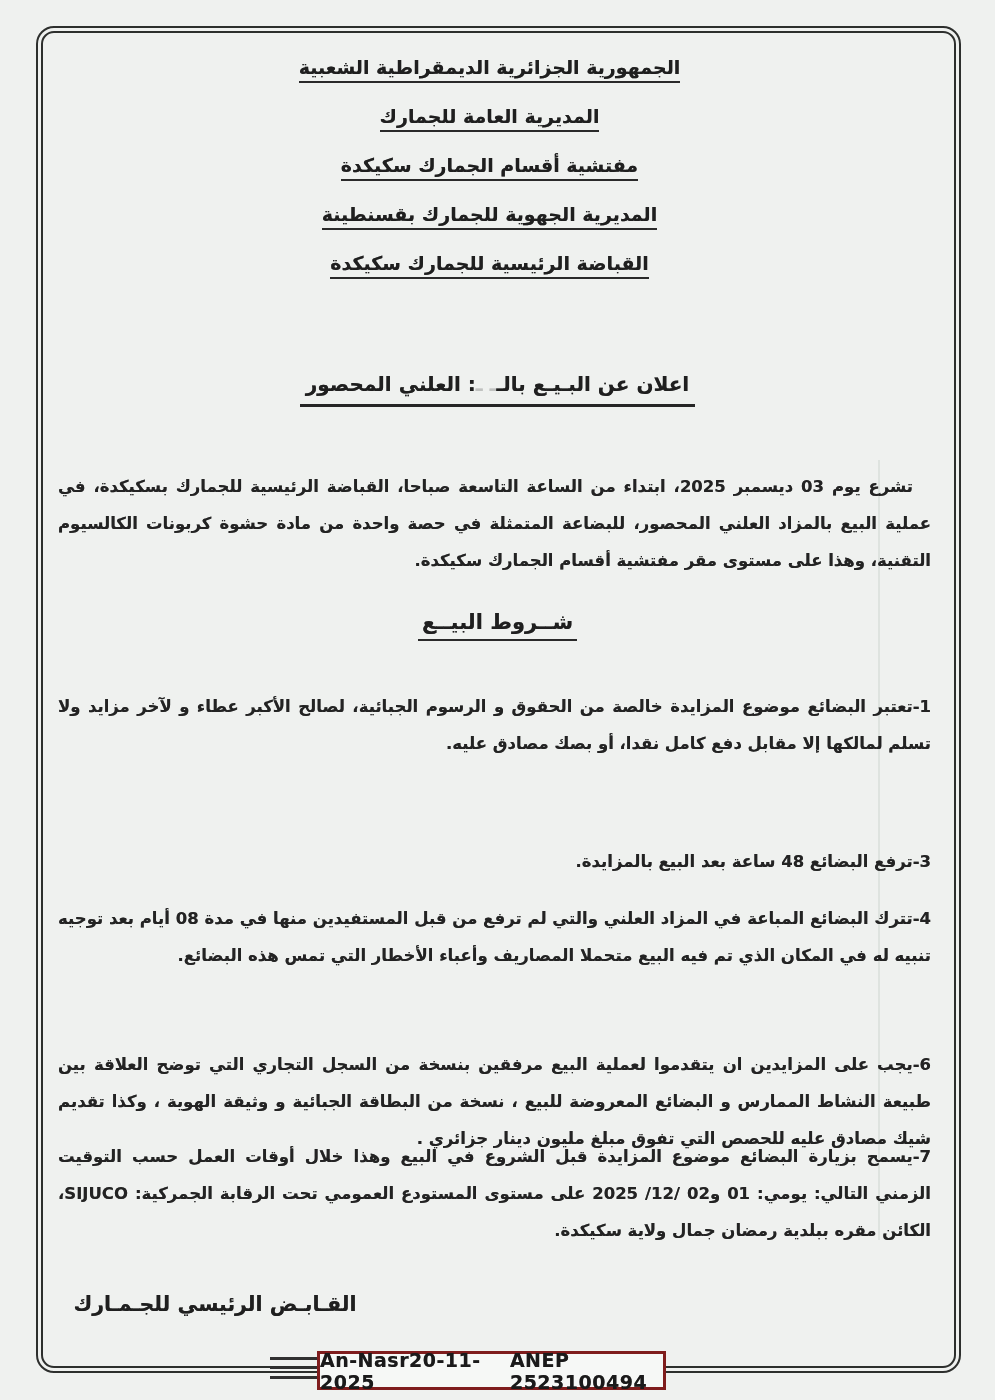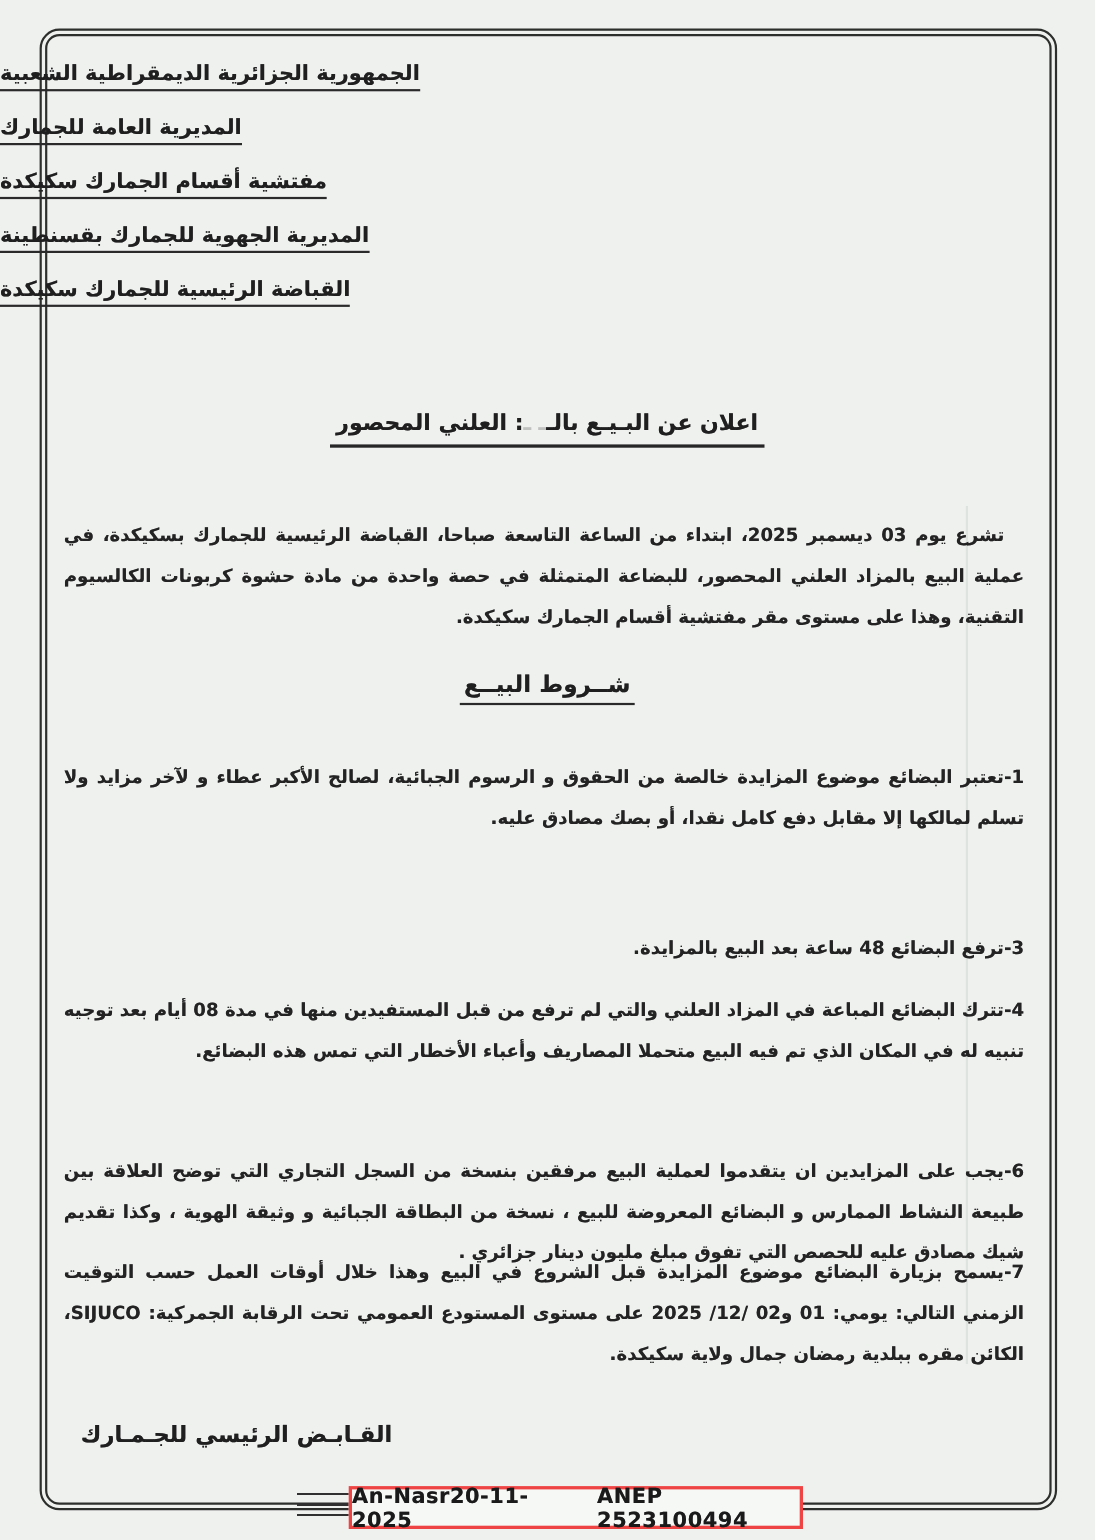--- a/index.html
+++ b/index.html
@@ -19,21 +19,21 @@
     border:7px double #2d2f2d;
     border-radius:18px;
   }
   .scan-streak {
     position:absolute; left:878px; top:460px; width:2px; height:780px;
     background:rgba(120,140,130,0.14);
   }
   
   .letterhead {
     position:absolute; top:52px; left:0; right:16px;
-    text-align:left; direction:rtl;
+    text-align:center; direction:rtl;
   }
   .letterhead .hline {
     margin-bottom:18px; line-height:31px;
     font-size:19px; font-weight:bold;
     text-shadow:0 0 0.5px rgba(20,20,20,0.6);
   }
   .letterhead .hline > span {
     border-bottom:2px solid #2a2a2a; padding-bottom:3px;
   }
   
@@ -78,23 +78,23 @@
     direction:rtl; text-align:center;
     font-size:20.5px; font-weight:bold;
     text-shadow:0 0 0.6px rgba(15,15,15,0.65);
   }
   
   .footer-left-rules {
     position:absolute; left:270px; top:1357px; width:48px; height:25px;
     background:repeating-linear-gradient(#303030 0 2.5px, transparent 2.5px 9.5px);
   }
   .footer-box {
-    position:absolute; left:317px; top:1351px; width:413px; height:39px;
+    position:absolute; left:317px; top:1351px; width:349px; height:39px;
     background:#f6f8f6;
-    border:3px solid #ef4444;
+    border:3px solid #7f1d1d;
     display:flex; align-items:center; justify-content:center; gap:28px;
     direction:ltr;
     font-size:19px; font-weight:bold; color:#1a1a1a;
     letter-spacing:0.5px;
     text-shadow:0 0 0.5px rgba(15,15,15,0.6);
   }
 </style>
 </head>
 <body>
 

